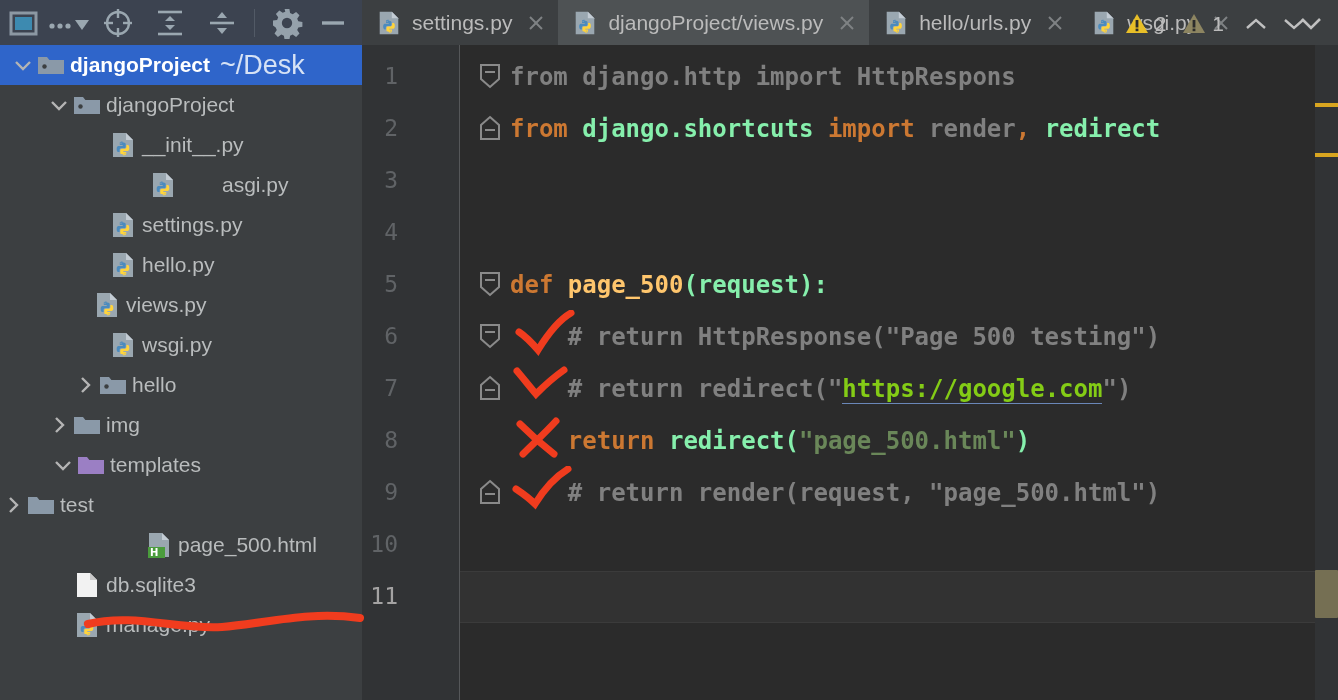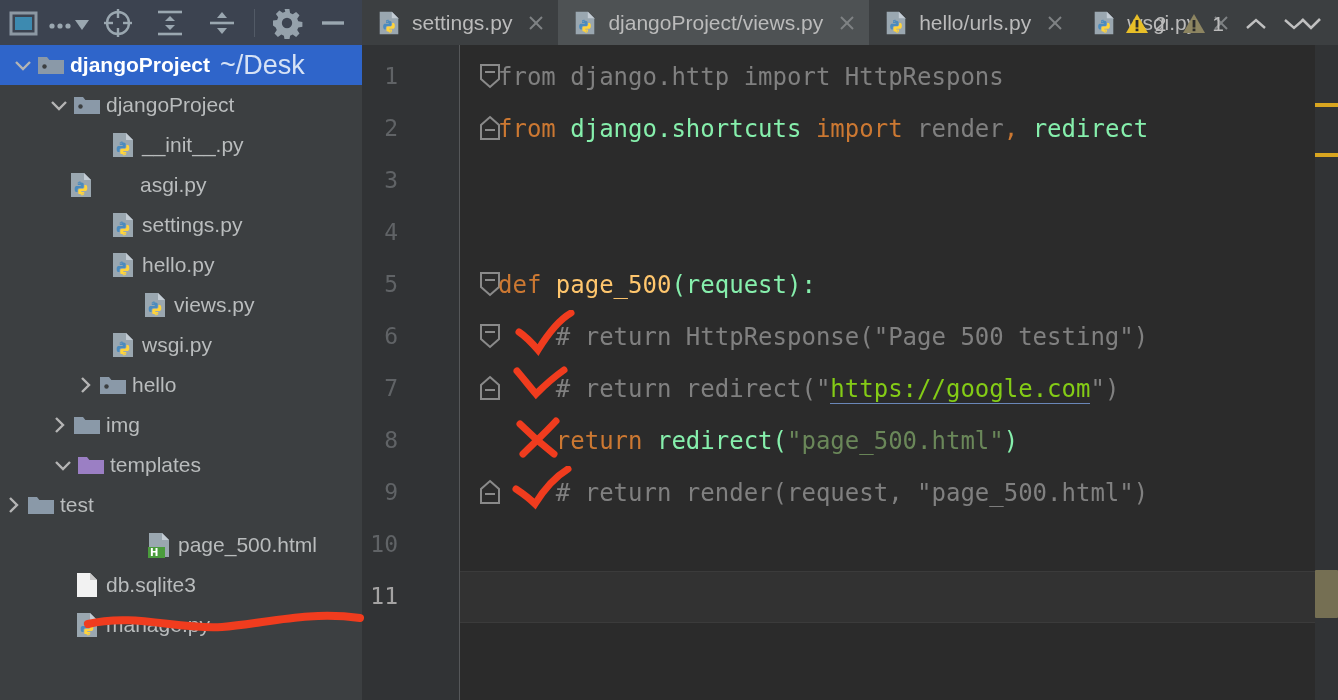--- a/index.html
+++ b/index.html
@@ -118,21 +118,21 @@
   .lnum.current { color: #a4a3a3; }
 
   #code {
     position: absolute; left: 136px; top: 0;
     width: 840px; height: 655px;
     font-family: "DejaVu Sans Mono", monospace;
     font-size: 24px;
     white-space: pre;
     overflow: hidden;
   }
-  .cline { position: absolute; left: 0; height: 52px; line-height: 52px; }
+  .cline { position: absolute; left: 12px; height: 52px; line-height: 52px; font-weight: bold; }
   .cur-line-hl {
     position: absolute; left: 98px; right: 0;
     height: 52px;
     background: #323232;
     border-top: 1px solid #3b3b3b;
     border-bottom: 1px solid #3b3b3b;
   }
 
   
   .k  { color: #cc7832; }           
@@ -274,21 +274,21 @@
           <span class="tree-ico">
             <svg width="28" height="28" viewBox="0 0 28 28" aria-hidden="true">
     <path d="M4 2 h13 l7 7 v17 H4 Z" fill="#9aa7b0"></path>
     <path d="M17 2 l7 7 h-7 Z" fill="#c3ccd4"></path>
     <path d="M13.6 10.6c-3 0-2.8 1.3-2.8 1.3v2.2h2.9v.8h-4s-2-.3-2 3 1.7 3 1.7 3h1.2v-1.9s-.1-1.7 1.6-1.7h2.9s1.6 0 1.6-1.6v-2.7s.2-1.4-3.1-1.4zm-1.6 1c.3 0 .6.3.6.6s-.3.6-.6.6-.6-.3-.6-.6.3-.6.6-.6z" fill="#4b8bbe"></path>
     <path d="M14.4 24.4c3 0 2.8-1.3 2.8-1.3v-2.2h-2.9v-.8h4s2 .3 2-3-1.7-3-1.7-3h-1.2v1.9s.1 1.7-1.6 1.7h-2.9s-1.6 0-1.6 1.6v2.7s-.2 1.4 3.1 1.4zm1.6-1c-.3 0-.6-.3-.6-.6s.3-.6.6-.6.6.3.6.6-.3.6-.6.6z" fill="#ffd43b"></path>
   </svg>
           </span>
           <span class="tree-label">__init__.py</span>
         </div>
-        <div class="tree-row" style=" gap: 40px;">
+        <div class="tree-row" style="padding-left: 82px; gap: 40px;">
           <span class="tree-arrow empty"></span>
           <span class="tree-ico">
             <svg width="28" height="28" viewBox="0 0 28 28" aria-hidden="true">
     <path d="M4 2 h13 l7 7 v17 H4 Z" fill="#9aa7b0"></path>
     <path d="M17 2 l7 7 h-7 Z" fill="#c3ccd4"></path>
     <path d="M13.6 10.6c-3 0-2.8 1.3-2.8 1.3v2.2h2.9v.8h-4s-2-.3-2 3 1.7 3 1.7 3h1.2v-1.9s-.1-1.7 1.6-1.7h2.9s1.6 0 1.6-1.6v-2.7s.2-1.4-3.1-1.4zm-1.6 1c.3 0 .6.3.6.6s-.3.6-.6.6-.6-.3-.6-.6.3-.6.6-.6z" fill="#4b8bbe"></path>
     <path d="M14.4 24.4c3 0 2.8-1.3 2.8-1.3v-2.2h-2.9v-.8h4s2 .3 2-3-1.7-3-1.7-3h-1.2v1.9s.1 1.7-1.6 1.7h-2.9s-1.6 0-1.6 1.6v2.7s-.2 1.4 3.1 1.4zm1.6-1c-.3 0-.6-.3-.6-.6s.3-.6.6-.6.6.3.6.6-.3.6-.6.6z" fill="#ffd43b"></path>
   </svg>
           </span>
           <span class="tree-label">asgi.py</span>
@@ -310,21 +310,21 @@
           <span class="tree-ico">
             <svg width="28" height="28" viewBox="0 0 28 28" aria-hidden="true">
     <path d="M4 2 h13 l7 7 v17 H4 Z" fill="#9aa7b0"></path>
     <path d="M17 2 l7 7 h-7 Z" fill="#c3ccd4"></path>
     <path d="M13.6 10.6c-3 0-2.8 1.3-2.8 1.3v2.2h2.9v.8h-4s-2-.3-2 3 1.7 3 1.7 3h1.2v-1.9s-.1-1.7 1.6-1.7h2.9s1.6 0 1.6-1.6v-2.7s.2-1.4-3.1-1.4zm-1.6 1c.3 0 .6.3.6.6s-.3.6-.6.6-.6-.3-.6-.6.3-.6.6-.6z" fill="#4b8bbe"></path>
     <path d="M14.4 24.4c3 0 2.8-1.3 2.8-1.3v-2.2h-2.9v-.8h4s2 .3 2-3-1.7-3-1.7-3h-1.2v1.9s.1 1.7-1.6 1.7h-2.9s-1.6 0-1.6 1.6v2.7s-.2 1.4 3.1 1.4zm1.6-1c-.3 0-.6-.3-.6-.6s.3-.6.6-.6.6.3.6.6-.3.6-.6.6z" fill="#ffd43b"></path>
   </svg>
           </span>
           <span class="tree-label">hello.py</span>
         </div>
-        <div class="tree-row" style="padding-left: 114px; align-items: center;">
+        <div class="tree-row" style="padding-left: 66px; align-items: center;">
           <span class="tree-arrow empty"></span>
           <span class="tree-ico">
             <svg width="28" height="28" viewBox="0 0 28 28" aria-hidden="true">
     <path d="M4 2 h13 l7 7 v17 H4 Z" fill="#9aa7b0"></path>
     <path d="M17 2 l7 7 h-7 Z" fill="#c3ccd4"></path>
     <path d="M13.6 10.6c-3 0-2.8 1.3-2.8 1.3v2.2h2.9v.8h-4s-2-.3-2 3 1.7 3 1.7 3h1.2v-1.9s-.1-1.7 1.6-1.7h2.9s1.6 0 1.6-1.6v-2.7s.2-1.4-3.1-1.4zm-1.6 1c.3 0 .6.3.6.6s-.3.6-.6.6-.6-.3-.6-.6.3-.6.6-.6z" fill="#4b8bbe"></path>
     <path d="M14.4 24.4c3 0 2.8-1.3 2.8-1.3v-2.2h-2.9v-.8h4s2 .3 2-3-1.7-3-1.7-3h-1.2v1.9s.1 1.7-1.6 1.7h-2.9s-1.6 0-1.6 1.6v2.7s-.2 1.4 3.1 1.4zm1.6-1c-.3 0-.6-.3-.6-.6s.3-.6.6-.6.6.3.6.6-.3.6-.6.6z" fill="#ffd43b"></path>
   </svg>
           </span>
           <span class="tree-label">views.py</span>

